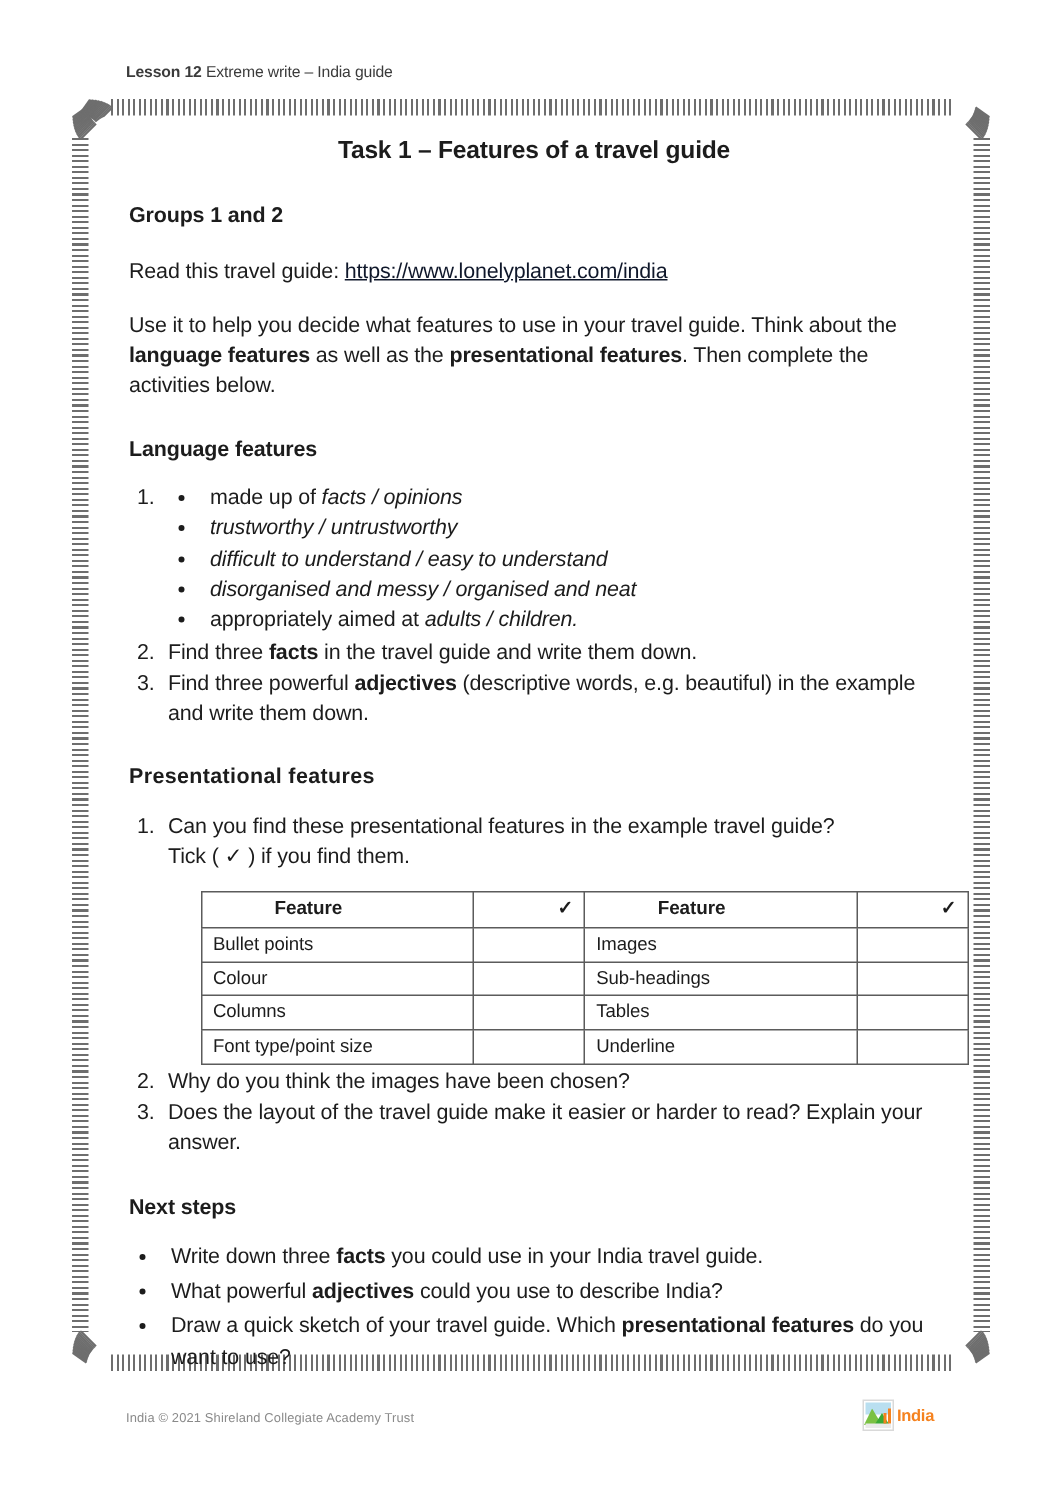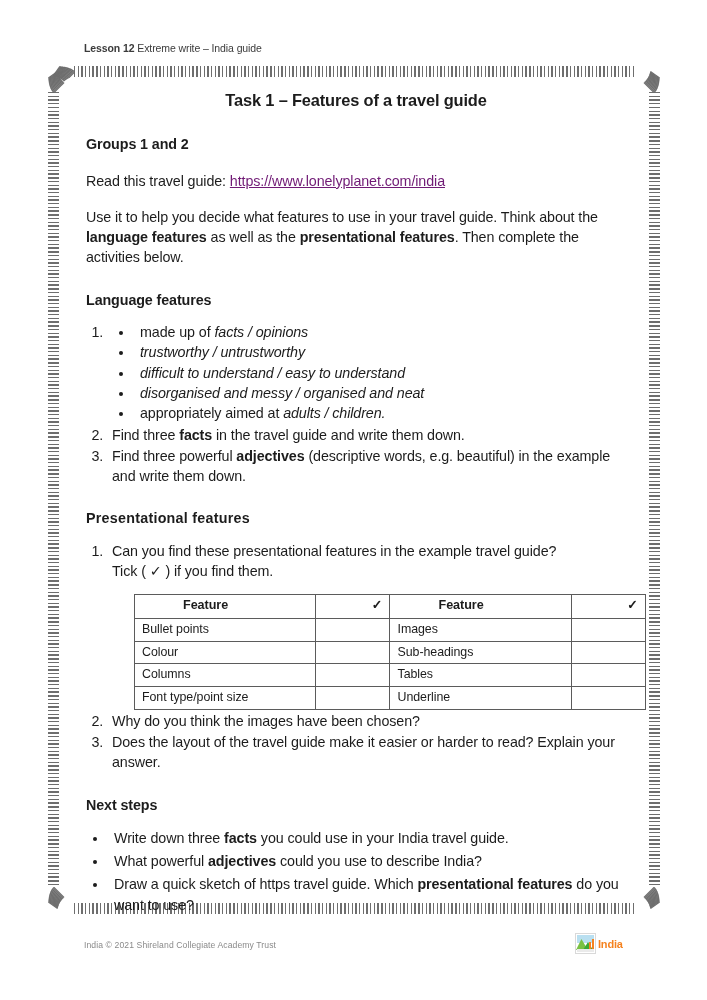--- a/index.html
+++ b/index.html
@@ -89,21 +89,21 @@
     font-size: 14.3px;
     margin: 22px 0 0 0;
     letter-spacing: -0.1px;
   }
   h3.sub.spaced { letter-spacing: 0.25px; }
   p.para {
     margin: 16px 0 0 0;
     letter-spacing: -0.1px;
   }
   a.link {
-    color: #701a75;
+    color: #0f172a;
     text-decoration: underline;
   }
   b { font-weight: bold; }
   i { font-style: italic; }
 
   ol.numlist {
     margin: 12px 0 0 0;
     padding-left: 21px;
     list-style: decimal;
   }
@@ -430,21 +430,21 @@
   <h3 class="sub">Next steps</h3>
 
   <ul class="nextsteps">
     <li>
       <span>Write down three  </span><b>facts</b><span>  you could use in your India travel guide.</span>
     </li>
     <li>
       <span>What powerful  </span><b>adjectives</b><span>  could you use to describe India?</span>
     </li>
     <li>
-      <span>Draw a quick sketch of https travel guide.  Which  </span><b>presentational  features</b><span>  do you want to use?</span>
+      <span>Draw a quick sketch of your travel guide.  Which  </span><b>presentational  features</b><span>  do you want to use?</span>
     </li>
   </ul>
 </div>
 
 <div class="footer-text">India © 2021 Shireland Collegiate Academy Trust</div>
 
 <div class="footer-logo">
   <span class="logo-mark">
     <span class="sky"></span>
     <span class="hill"></span>

